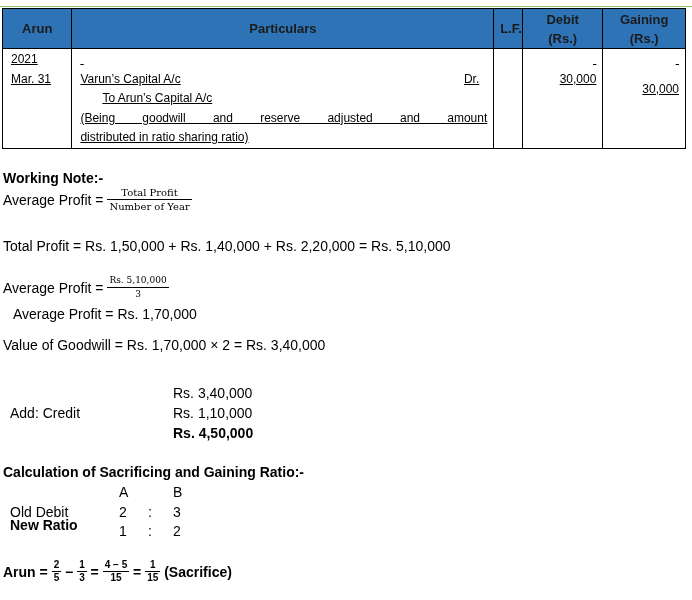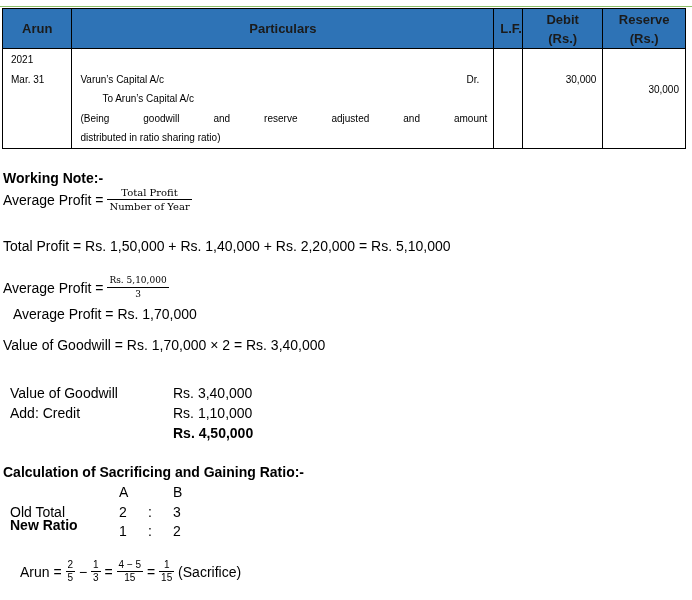--- a/index.html
+++ b/index.html
@@ -10,21 +10,21 @@
     .topline { position: absolute; left: 0; top: 6px; width: 692px; height: 1px; background: #8fc06a; }
     table.journal {
       position: absolute; left: 2px; top: 8px; width: 684px;
       border-collapse: collapse; table-layout: fixed;
     }
     table.journal th, table.journal td { border: 1px solid #000; padding: 0 6px; vertical-align: top; }
     table.journal th {
       background: #2e73b6; color: #1b1b1b; font-weight: bold; font-size: 13px;
       height: 39px; text-align: center; vertical-align: middle; line-height: 19px;
     }
-    table.journal td { height: 96px; line-height: 19.5px; font-size: 10px; padding-top: 1px; }
+    table.journal td { height: 96px; line-height: 19.5px; font-size: 12px; padding-top: 1px; text-decoration: underline; }
     .c-date { width: 63px; }
     .c-part { width: 383px; }
     .c-lf { width: 26px; }
     .c-debit { width: 73px; }
     .c-credit { width: 75px; }
     .right { text-align: right; }
     .line { display: block; }
     .indent { padding-left: 22px; }
     .dr-row { display: flex; justify-content: space-between; padding-right: 8px; }
 
@@ -53,21 +53,21 @@
   <thead>
     <tr>
       <th>Arun</th>
       <th>Particulars</th>
       <th>L.F.</th>
       <th>
         <span class="line">Debit</span>
         <span class="line">(Rs.)</span>
       </th>
       <th>
-        <span class="line">Reserve</span>
+        <span class="line">Gaining</span>
         <span class="line">(Rs.)</span>
       </th>
     </tr>
   </thead>
   <tbody>
     <tr>
       <td style="padding-left:8px;">
         <span class="line">2021</span>
         <span class="line">Mar. 31</span>
       </td>
@@ -112,45 +112,44 @@
     <span class="num" style="font-size:9px;">Rs. 5,10,000</span>
     <span class="den" style="font-size:9px;">3</span>
   </span>
 </div>
 
 <div class="abs" style="left:13px; top:306px;">Average Profit = Rs. 1,70,000</div>
 
 <div class="abs" style="left:3px; top:337px;">Value of Goodwill = Rs. 1,70,000 × 2 = Rs. 3,40,000</div>
 
 <div class="abs" style="left:0; top:385px; width:300px; height:60px;">
-  <span class="gw-label" style="top:0;">Value of Goodwill</span>
   <span class="gw-val" style="top:0;">Rs. 3,40,000</span>
   <span class="gw-label" style="top:20px;">Add: Credit</span>
   <span class="gw-val" style="top:20px;">Rs. 1,10,000</span>
   <span class="gw-val bold" style="top:40px;">Rs. 4,50,000</span>
 </div>
 
 <div class="abs bold" style="left:3px; top:464px;">Calculation of Sacrificing and Gaining Ratio:-</div>
 
 <div class="abs" style="left:0; top:484px; width:300px; height:60px;">
   <span class="abs" style="left:119px; top:0;">A</span>
   <span class="abs" style="left:173px; top:0;">B</span>
 
-  <span class="abs" style="left:10px; top:20px;">Old Total</span>
+  <span class="abs" style="left:10px; top:20px;">Old Debit</span>
   <span class="abs" style="left:119px; top:20px;">2</span>
   <span class="abs" style="left:148px; top:20px;">:</span>
   <span class="abs" style="left:173px; top:20px;">3</span>
 
   <span class="abs" style="left:10px; top:33px;font-weight:bold;">New Ratio</span>
   <span class="abs" style="left:119px; top:39px;">1</span>
   <span class="abs" style="left:148px; top:39px;">:</span>
   <span class="abs" style="left:173px; top:39px;">2</span>
 </div>
 
-<div class="abs" style="left:20px; top:559px;">
+<div class="abs" style="left:3px; top:559px;font-weight:bold;">
   <span style="vertical-align:middle;">Arun =</span>
   <span class="frac small">
     <span class="num">2</span>
     <span class="den">5</span>
   </span>
   <span style="vertical-align:middle;">−</span>
   <span class="frac small">
     <span class="num">1</span>
     <span class="den">3</span>
   </span>

